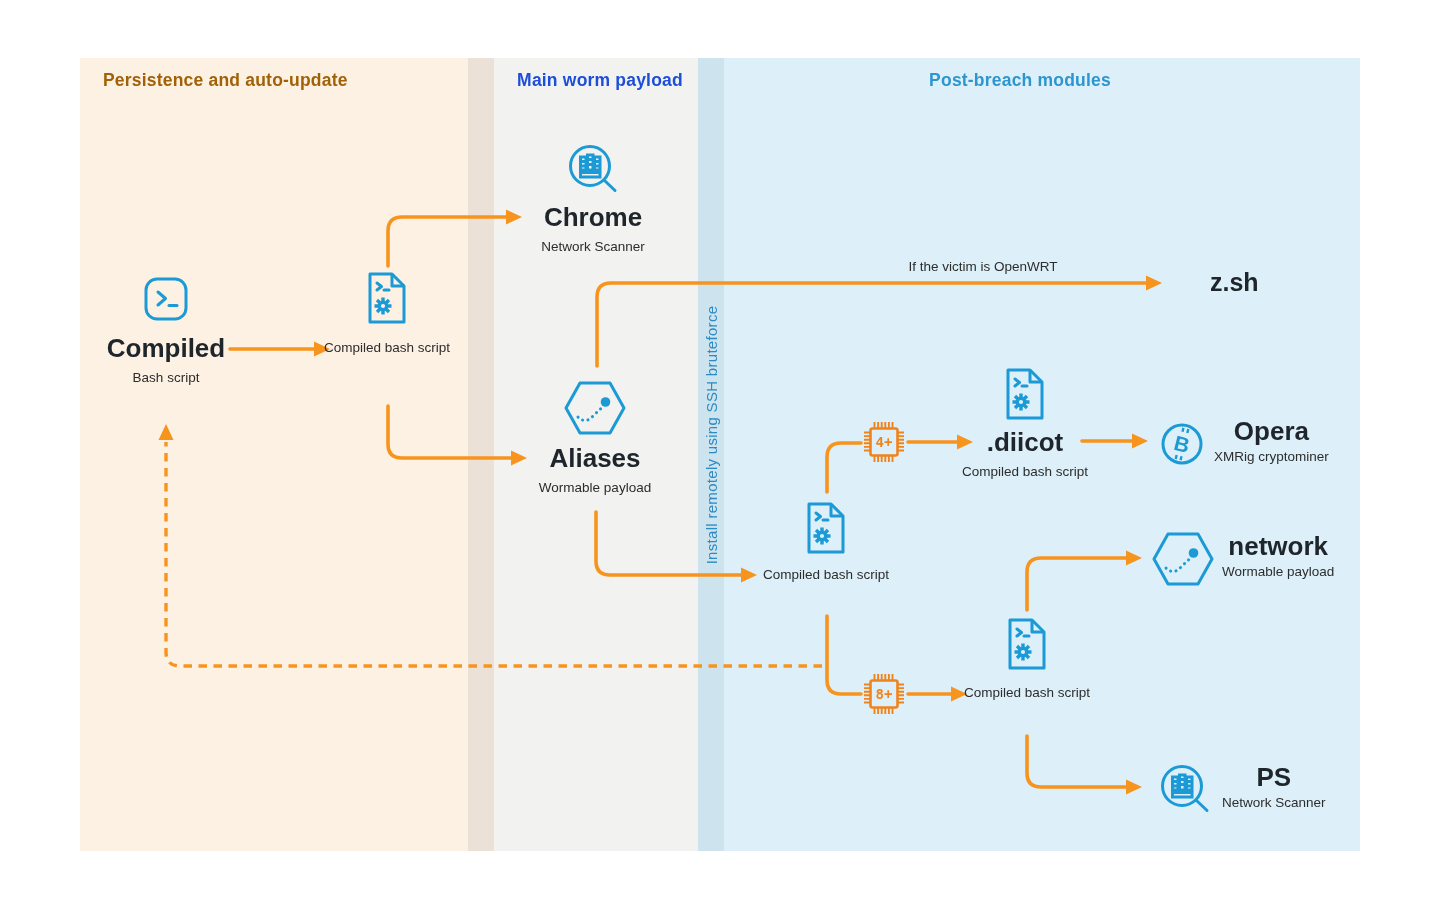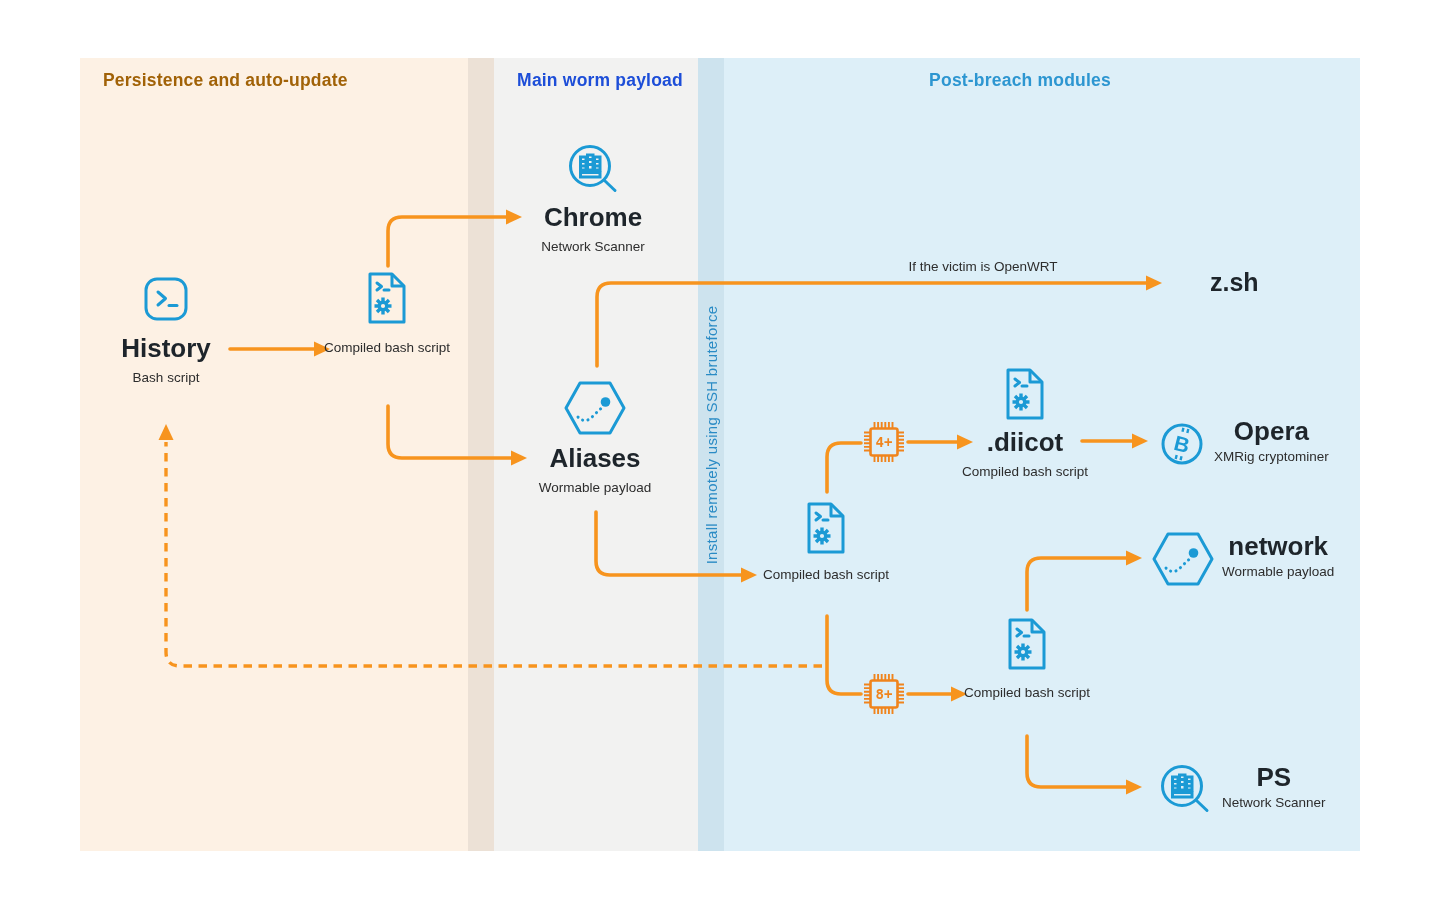--- a/index.html
+++ b/index.html
@@ -197,21 +197,21 @@
   <g class="bicon" stroke-width="2">
     <rect x="15.5" y="14" width="5.5" height="13"></rect>
     <rect x="22.5" y="12" width="5.5" height="15"></rect>
     <rect x="29.5" y="14" width="5.5" height="13"></rect>
     <rect x="15.5" y="29.5" width="19.5" height="4.5"></rect>
     <path d="M15.5 18.5 H21 M22.5 16.5 H28 M29.5 18.5 H35 M15.5 23 H21 M22.5 21.5 H28 M29.5 23 H35"></path>
   </g>
 </svg>
 
 <div class="node-label" style="left:56px;top:333px">
-  <div class="node-title">History</div>
+  <div class="node-title">Compiled</div>
   <div class="node-sub">Bash script</div>
 </div>
 
 <div class="node-label" style="left:277px;top:333px">
   <div class="node-sub">Compiled bash script</div>
 </div>
 
 <div class="node-label" style="left:483px;top:202px">
   <div class="node-title">Chrome</div>
   <div class="node-sub">Network Scanner</div>

